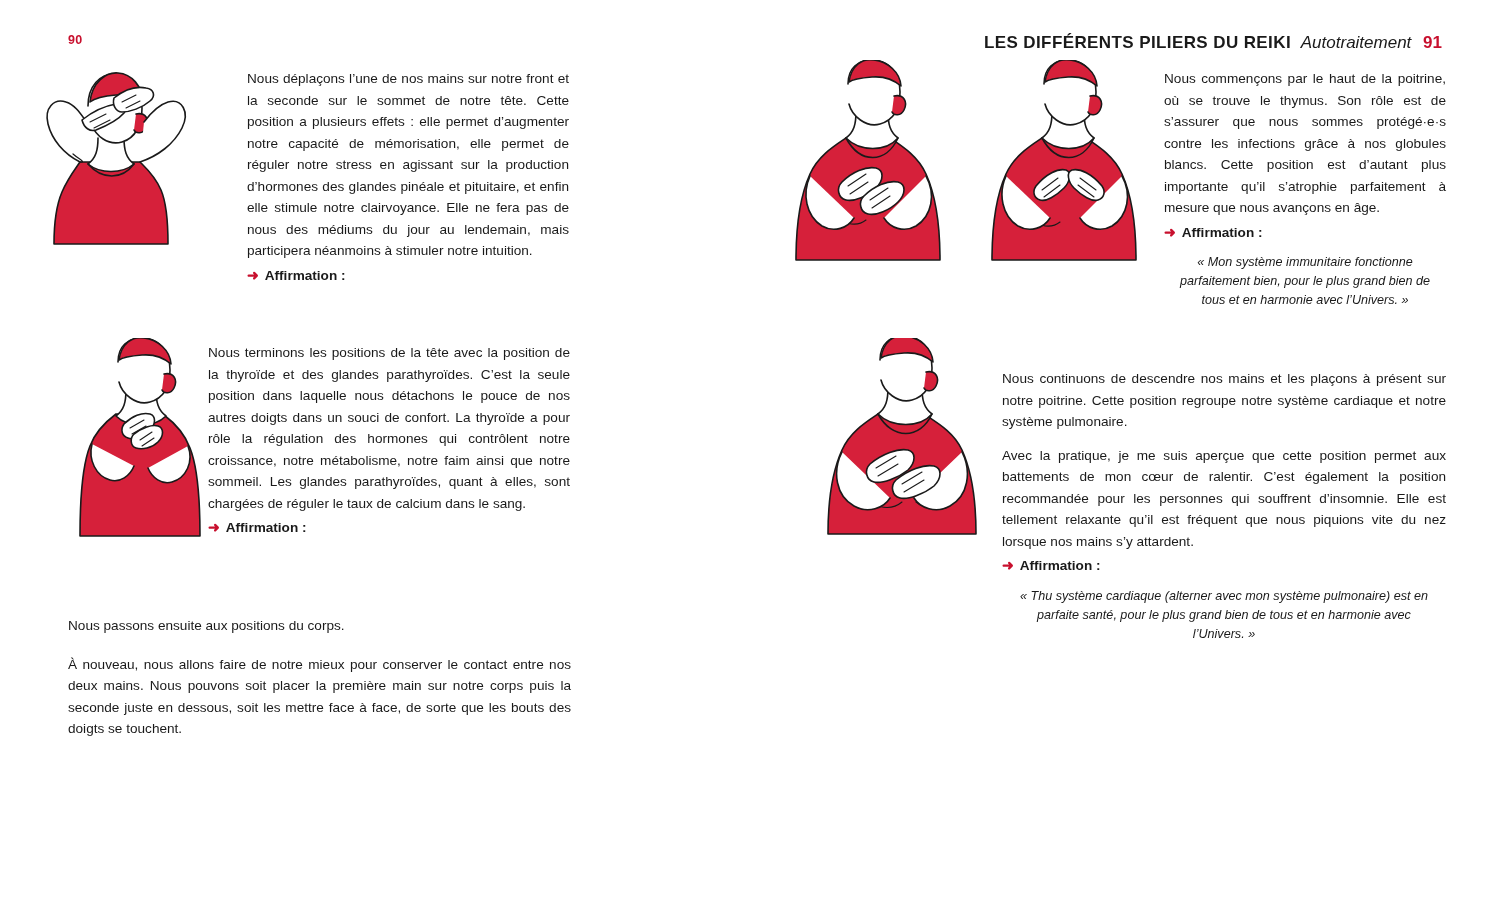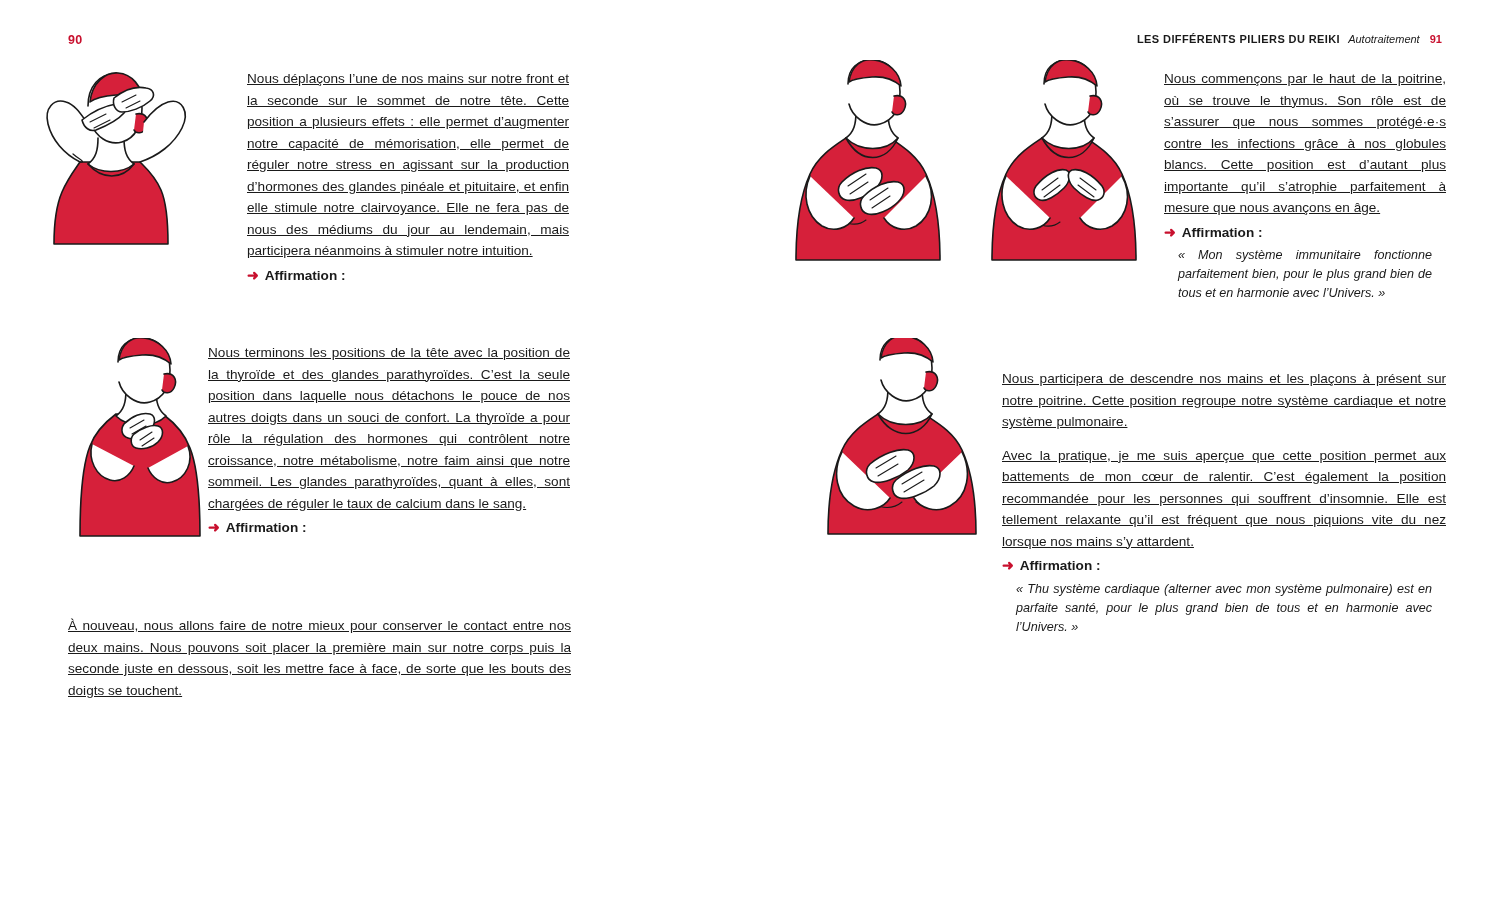--- a/index.html
+++ b/index.html
@@ -36,21 +36,21 @@
     font-size: 12.5px;
     font-weight: bold;
     color: #c8102e;
     letter-spacing: .3px;
   }
   .folio-left { left: 68px; top: 33px; }
   .runhead-right {
     position: absolute;
     right: 58px;
     top: 33px;
-    font-size: 11px;
+    font-size: 17px;
     white-space: nowrap;
   }
   .runhead-right .rh-title {
     font-weight: bold;
     letter-spacing: .4px;
     color: #1a1a1a;
   }
   .runhead-right .rh-sub {
     font-style: italic;
     color: #1a1a1a;
@@ -63,42 +63,43 @@
   }
 
   
   .textblock {
     position: absolute;
     font-size: 13.6px;
     line-height: 21.5px;
     text-align: justify;
     color: #1a1a1a;
   }
-  .textblock p { margin: 0 0 0 0; text-decoration: underline; }
+  .textblock p { margin: 0 0 0 0; }
   .textblock p + p { margin-top: 17px; }
 
   .affirm-line {
     margin-top: 3px;
     font-weight: bold;
     font-size: 13.6px;
     display: flex;
     align-items: baseline;
     gap: 6px;
   }
   .arrow {
     color: #c8102e;
     font-weight: bold;
     font-size: 14px;
     line-height: 1;
   }
   .quote {
     font-style: italic;
     font-size: 12.6px;
     line-height: 19px;
-    margin-top: 3px;
+    text-align: center;
+    margin-top: 10px;
     padding: 0 14px;
   }
 
   
   .illus {
     position: absolute;
   }
   .illus svg { display: block; }
 </style>
 </head>
@@ -172,20 +173,21 @@
 
     <div class="textblock" style="left:208px; top:342px; width:362px;">
       <p>Nous terminons les positions de la tête avec la position de la thyroïde et des glandes parathyroïdes. C’est la seule position dans laquelle nous détachons le pouce de nos autres doigts dans un souci de confort. La thyroïde a pour rôle la régulation des hormones qui contrôlent notre croissance, notre métabolisme, notre faim ainsi que notre sommeil. Les glandes parathyroïdes, quant à elles, sont chargées de réguler le taux de calcium dans le sang.</p>
       <div class="affirm-line">
         <span class="arrow">➜</span>
         <span>Affirmation :</span>
       </div>
     </div>
 
     <div class="textblock" style="left:68px; top:615px; width:503px;">
+      <p>Nous passons ensuite aux positions du corps.</p>
       <p>À nouveau, nous allons faire de notre mieux pour conserver le contact entre nos deux mains. Nous pouvons soit placer la première main sur notre corps puis la seconde juste en dessous, soit les mettre face à face, de sorte que les bouts des doigts se touchent.</p>
     </div>
   </div>
 
   <div class="page page-right">
 
     <div class="runhead-right">
       <span class="rh-title">LES DIFFÉRENTS PILIERS DU REIKI</span>
       <span class="rh-sub">Autotraitement</span>
       <span class="rh-folio">91</span>
@@ -264,21 +266,21 @@
 
           <path d="M58 126 C70 116 86 110 96 112 C104 114 104 124 96 132 C86 140 70 146 62 144 C54 142 52 132 58 126 Z" fill="#ffffff"></path>
           <path d="M84 142 C96 132 112 126 122 128 C130 130 130 140 122 148 C112 156 96 162 88 160 C80 158 78 148 84 142 Z" fill="#ffffff"></path>
           <path d="M64 130 L84 118 M66 138 L86 126" stroke-width="1.1"></path>
           <path d="M90 146 L110 134 M92 154 L112 142" stroke-width="1.1"></path>
         </g>
       </svg>
     </div>
 
     <div class="textblock" style="left:252px; top:368px; width:444px;">
-      <p>Nous participera de descendre nos mains et les plaçons à présent sur notre poitrine. Cette position regroupe notre système cardiaque et notre système pulmonaire.</p>
+      <p>Nous continuons de descendre nos mains et les plaçons à présent sur notre poitrine. Cette position regroupe notre système cardiaque et notre système pulmonaire.</p>
       <p style="margin-top:12px">Avec la pratique, je me suis aperçue que cette position permet aux battements de mon cœur de ralentir. C’est également la position recommandée pour les personnes qui souffrent d’insomnie. Elle est tellement relaxante qu’il est fréquent que nous piquions vite du nez lorsque nos mains s’y attardent.</p>
       <div class="affirm-line">
         <span class="arrow">➜</span>
         <span>Affirmation :</span>
       </div>
       <div class="quote">« Thu système cardiaque (alterner avec mon système pulmonaire) est en parfaite santé, pour le plus grand bien de tous et en harmonie avec l’Univers. »</div>
     </div>
   </div>
 </div>
 

